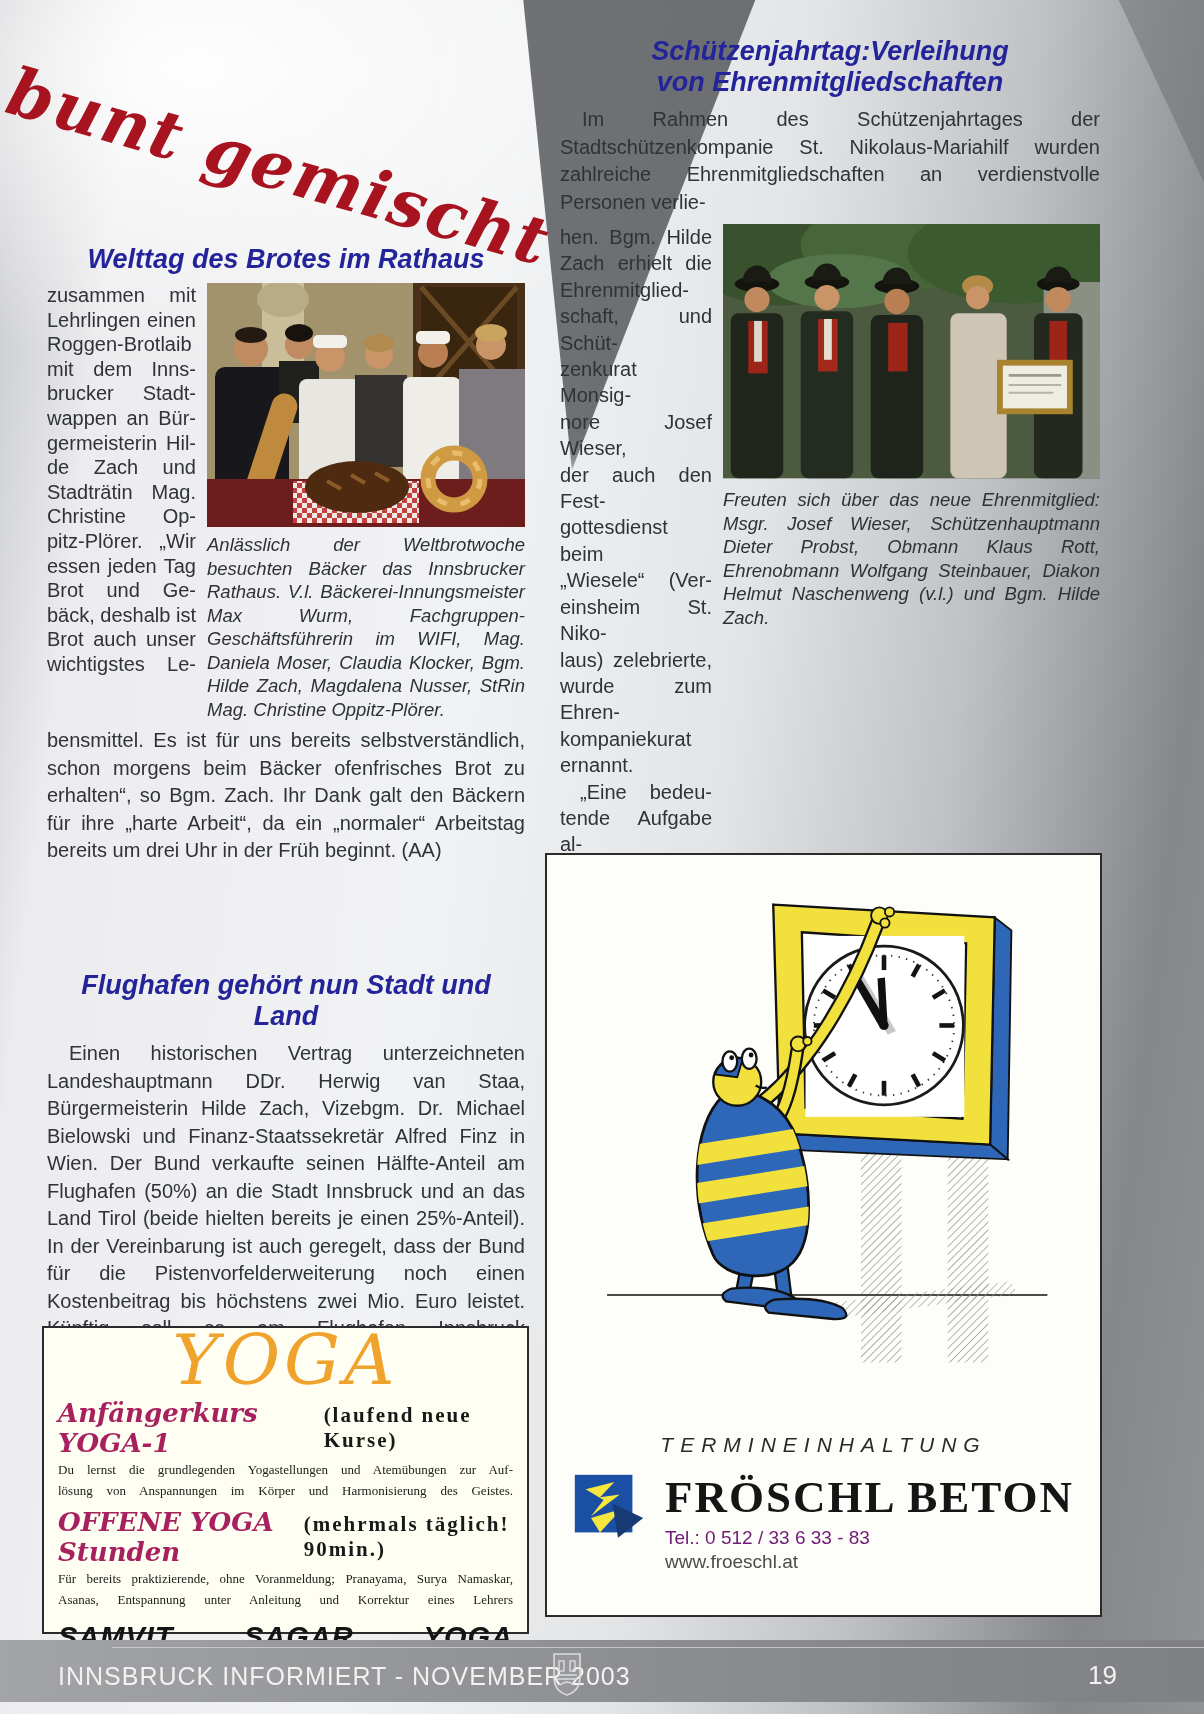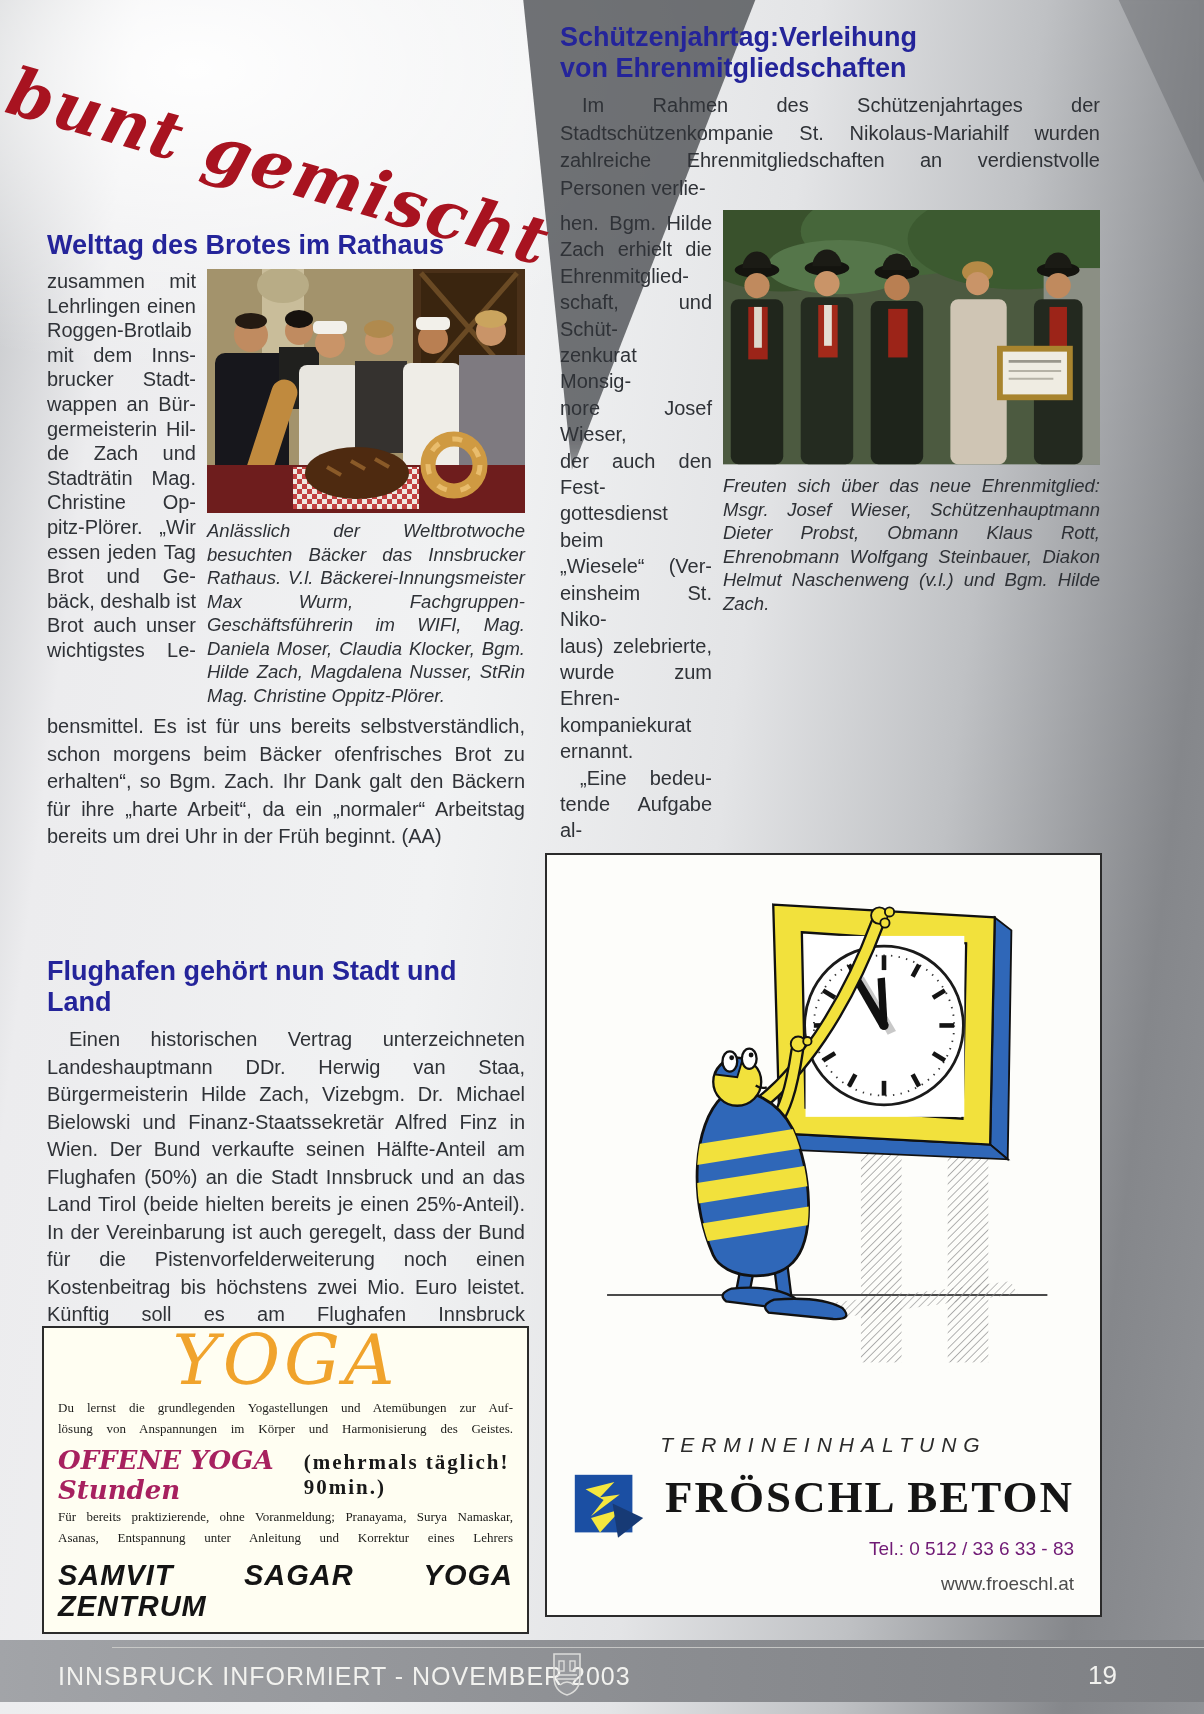--- a/index.html
+++ b/index.html
@@ -14,22 +14,22 @@
     background:#4e5054; clip-path:polygon(20% 0,82% 0,33% 100%); filter:blur(16px); opacity:.8;}
   .wedge2{position:absolute; left:1040px; top:-40px; width:200px; height:300px;
     background:#6a6c70; clip-path:polygon(30% 0,100% 0,100% 100%); filter:blur(18px); opacity:.5;}
 
   .masthead{position:absolute; left:10px; top:26px; width:580px; height:240px;}
   .masthead-text{display:inline-block; margin:26px 0 0 10px;
     font-family:"DejaVu Serif", serif; font-style:italic; font-weight:bold;
     font-size:66px; letter-spacing:2px; color:#a81320;
     transform:rotate(16deg); transform-origin:0 0; white-space:nowrap;}
 
-  h2.art{margin:0 0 8px 0; font-size:27px; line-height:31px; font-weight:bold;
-    color:#24249a; text-align:left; white-space:pre-line;}
+  h2.art{margin:14px 0 8px 0; font-size:27px; line-height:31px; font-weight:bold;
+    color:#24249a; text-align:center; white-space:pre-line;font-style:italic;}
   .body{margin:0; font-size:20px; line-height:27.5px; text-align:justify;}
   .indent{text-indent:1.1em;}
   .row{display:flex; gap:11px; margin-top:8px; margin-bottom:6px;}
   .narrow{flex:0 0 149px; width:149px; font-size:20px; line-height:24.6px;
     white-space:pre-line; text-align:justify; text-align-last:justify;}
   figure{margin:0;}
   figure svg{display:block;}
   figcaption{margin-top:6px; font-style:italic; font-size:18.5px; line-height:23.5px;
     text-align:justify; color:#2e3136;}
 
@@ -53,21 +53,21 @@
   .studio{margin-top:12px; font-family:"Liberation Sans", sans-serif; font-style:italic;
     font-weight:900; font-size:29px; line-height:31px; color:#141414;
     text-align:justify; text-align-last:justify; letter-spacing:1px;}
 
   
   .froeschl{position:absolute; left:545px; top:853px; width:557px; height:764px;
     box-sizing:border-box; background:#fdfdfa; border:2px solid #2b2b2b; text-align:center;}
   .cartoon{margin:10px auto 0;}
   .slogan{margin-top:64px; font-style:italic; font-size:21px; letter-spacing:7px; color:#2b2b2b;}
   .brandrow{margin-top:16px; display:flex; justify-content:center; align-items:flex-start; gap:20px;}
-  .brandcol{display:flex; flex-direction:column; align-items:flex-end;gap:11px;}
+  .brandcol{display:flex; flex-direction:column; align-items:flex-start;}
   .froeschl-brand{font-family:"Liberation Serif", serif; font-weight:600; font-size:45px;
     line-height:48px; letter-spacing:2px; color:#151515;}
   .froeschl-tel{margin-top:6px; font-size:19px; color:#701a75;}
   .froeschl-web{margin-top:2px; font-size:19px; color:#4c4c4c;}
 
   
   .footer{position:absolute; left:0; top:1640px; width:1204px; height:62px;
     background:linear-gradient(to right,#a2a4a8,#8b8d91 55%,#7e8084);}
   .footer-rule{position:absolute; top:7px; left:112px; right:0; height:1px;
     background:#cfcfcd; opacity:.85;}
@@ -154,20 +154,24 @@
     <p class="body">bensmittel. Es ist für uns bereits selbstverständlich, schon morgens beim Bäcker ofenfrisches Brot zu erhalten“, so Bgm. Zach. Ihr Dank galt den Bäckern für ihre „harte Arbeit“, da ein „normaler“ Arbeitstag bereits um drei Uhr in der Früh beginnt. (AA)</p>
   </article>
 
   <article class="art2">
     <h2 class="art">Flughafen gehört nun Stadt und Land</h2>
     <p class="body indent">Einen historischen Vertrag unterzeichneten Landeshauptmann DDr. Herwig van Staa, Bürgermeisterin Hilde Zach, Vizebgm. Dr. Michael Bielowski und Finanz-Staatssekretär Alfred Finz in Wien. Der Bund verkaufte seinen Hälfte-Anteil am Flughafen (50%) an die Stadt Innsbruck und an das Land Tirol (beide hielten bereits je einen 25%-Anteil). In der Vereinbarung ist auch geregelt, dass der Bund für die Pistenvorfelderweiterung noch einen Kostenbeitrag bis höchstens zwei Mio. Euro leistet. Künftig soll es am Flughafen Innsbruck lärmabhängige Gebühren geben. Je leiser eine Maschine ist, umso geringer sind die Kosten für eine Landung am Flughafen Innsbruck. (AA)</p>
   </article>
 
   <div class="yoga">
     <div class="yoga-brand">YOGA</div>
+    <div class="course-row">
+      <span class="course-name">Anfängerkurs YOGA-1</span>
+      <span class="course-note">(laufend neue Kurse)</span>
+    </div>
     <div class="course-desc">Du lernst die grundlegenden Yogastellungen und Atemübungen zur Auf-
 lösung von Anspannungen im Körper und Harmonisierung des Geistes.</div>
     <div class="course-row" style="margin-top:6px;">
       <span class="course-name">OFFENE YOGA Stunden</span>
       <span class="course-note" style="font-weight:bold;">(mehrmals täglich! 90min.)</span>
     </div>
     <div class="course-desc">Für bereits praktizierende, ohne Voranmeldung; Pranayama, Surya Namaskar,
 Asanas, Entspannung unter Anleitung und Korrektur eines Lehrers</div>
     <div class="studio">SAMVIT SAGAR YOGA ZENTRUM</div>
 

